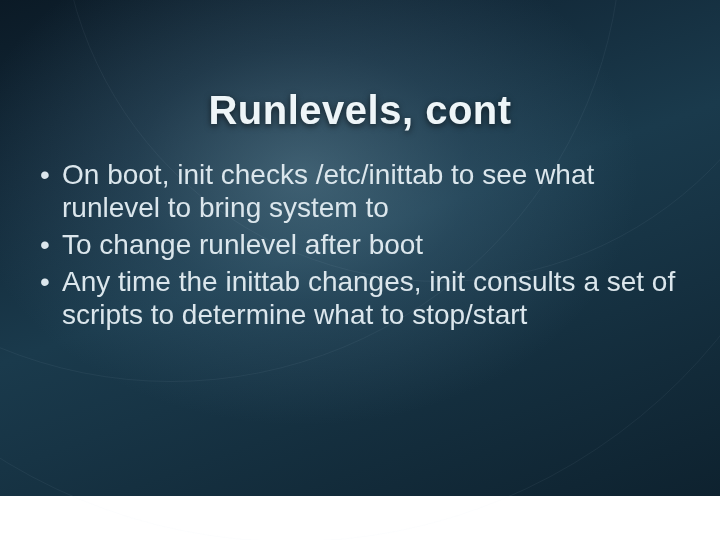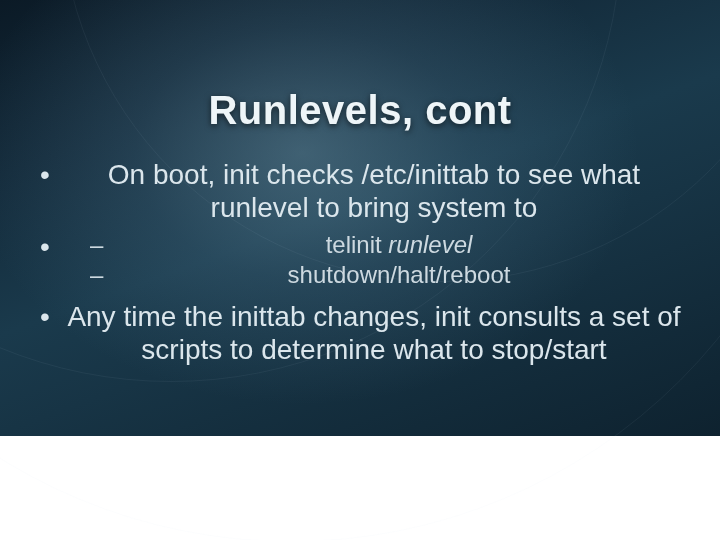--- a/index.html
+++ b/index.html
@@ -6,21 +6,21 @@
     margin: 0;
     padding: 0;
     width: 720px;
     height: 540px;
     overflow: hidden;
     font-family: Arial, Helvetica, sans-serif;
   }
   .slide {
     position: relative;
     width: 720px;
-    height: 436px;
+    height: 496px;
     background:
       radial-gradient(ellipse 480px 360px at 42% 35%,
         rgba(120,160,180,0.42) 0%,
         rgba(90,130,155,0.22) 35%,
         rgba(40,60,80,0.0) 70%),
       linear-gradient(160deg,
         #0b1a26 0%,
         #132a3a 25%,
         #1a3a4c 48%,
         #173445 62%,
@@ -56,21 +56,20 @@
     position: absolute;
     top: 158px;
     left: 34px;
     right: 34px;
   }
 
   ul.lvl1 {
     margin: 0;
     padding: 0;
     list-style: none;
-    text-align: center;
   }
   ul.lvl1 > li {
     position: relative;
     padding-left: 28px;
     font-size: 28px;
     line-height: 1.18;
     margin-bottom: 4px;
     color: #dbe6ec;
   }
   ul.lvl1 > li::before {
@@ -113,27 +112,20 @@
   <div class="arc a3"></div>
 
   <div class="title">Runlevels, cont</div>
 
   <div class="body">
     <ul class="lvl1">
       <li>
         <span>On boot, init checks /etc/inittab to see what runlevel to bring system to</span>
       </li>
       <li>
-        <ul class="lvl2">
-          <li>
-            <span>telinit </span><span class="ital">runlevel</span>
-          </li>
-          <li>
-            <span>shutdown/halt/reboot</span>
-          </li>
-        </ul>
+        <span>To change runlevel after boot</span>
       </li>
       <li>
         <span>Any time the inittab changes, init consults a set of scripts to determine what to stop/start</span>
       </li>
     </ul>
   </div>
 </div>
 
 </body></html>

